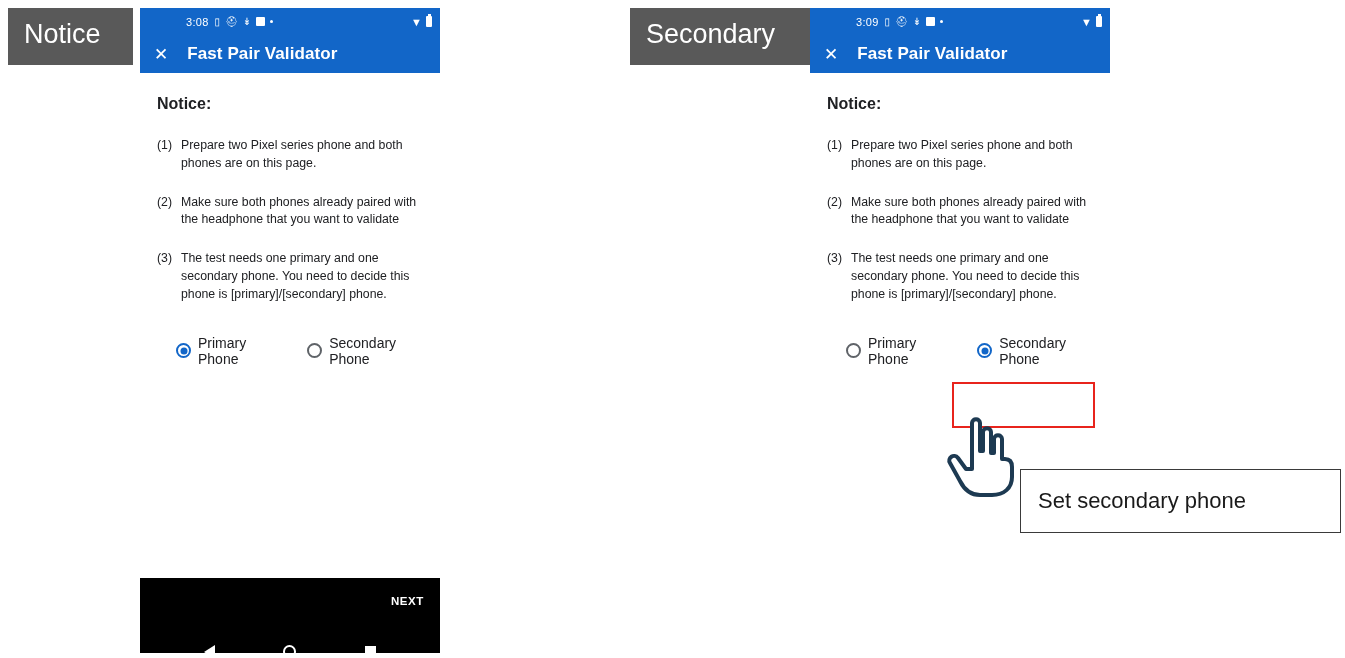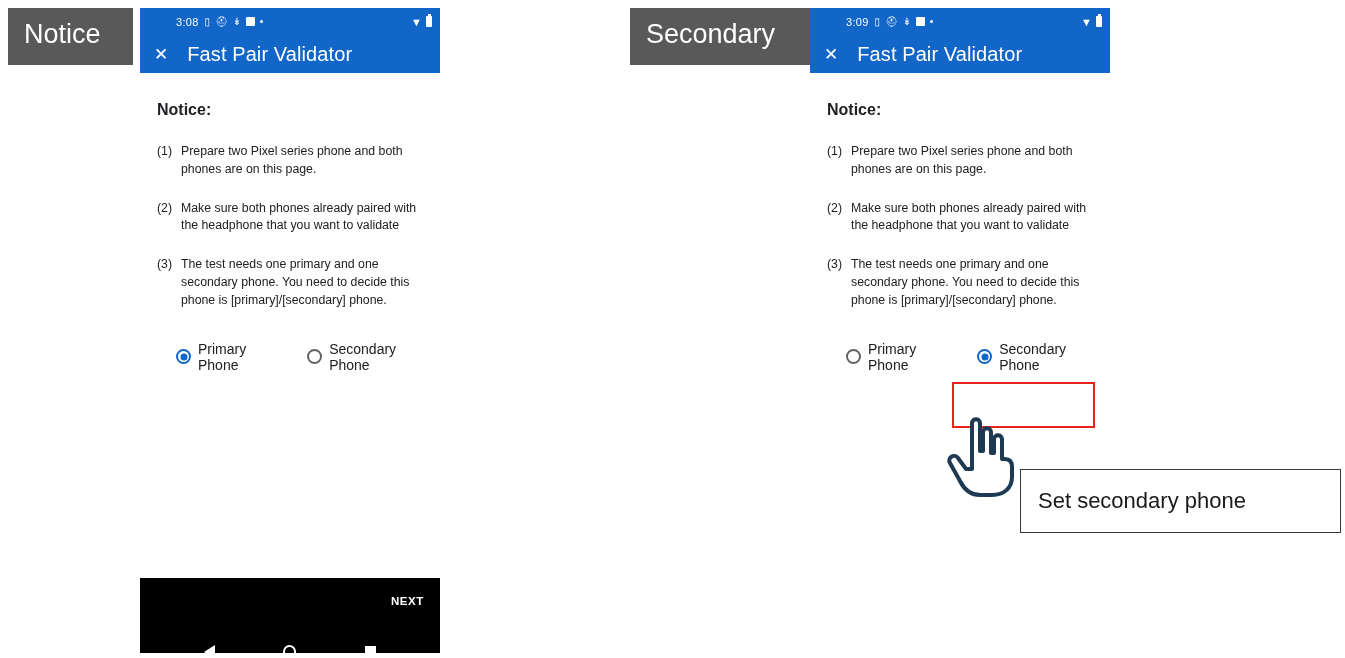--- a/index.html
+++ b/index.html
@@ -44,55 +44,55 @@
   .statusbar {
     height: 27px;
     background: #1266c8;
     color: #ffffff;
     display: flex;
     align-items: center;
     padding: 0 8px;
     box-sizing: border-box;
     font-size: 11px;
   }
-  .statusbar .clock { margin-left: 28px; letter-spacing: .3px; }
+  .statusbar .clock { margin-left: 38px; letter-spacing: .3px; }
   .statusbar .sysicons { margin-left: 6px; display: flex; gap: 5px; align-items: center; font-size: 10px; }
   .statusbar .spacer { flex: 1; }
   .statusbar .right { display: flex; gap: 4px; align-items: center; font-size: 11px; }
   .ic-sq { display:inline-block; width: 9px; height: 9px; background: #ffffff; border-radius: 1px; }
   .ic-dot { width: 3px; height: 3px; background: #ffffff; border-radius: 50%; display:inline-block; }
   .ic-batt { width: 6px; height: 11px; background: #ffffff; border-radius: 1px; position: relative; }
   .ic-batt:before { content:""; position:absolute; top:-2px; left:1.5px; width:3px; height:2px; background:#ffffff; }
 
   
   .appbar {
     height: 38px;
     background: #1266c8;
     color: #ffffff;
     display: flex;
     align-items: center;
     padding: 0 14px;
     box-sizing: border-box;
   }
   .appbar .close { font-size: 17px; line-height: 1; margin-right: 19px; cursor: default; }
-  .appbar .title { font-size: 20px; font-weight: normal; letter-spacing: .1px; }
+  .appbar .title { font-size: 17px; font-weight: bold; letter-spacing: .1px; }
 
   
   .content {
     background: #ffffff;
     padding: 16px 14px 0 14px;
     box-sizing: border-box;
     height: 505px;
     position: relative;
   }
   .notice-head {
     font-size: 16px;
     font-weight: bold;
     color: #202124;
-    margin: 12px 0 24px 3px;
+    margin: 6px 0 24px 3px;
   }
   .item {
     display: flex;
     margin-bottom: 21px;
     font-size: 12.3px;
     color: #202124;
     line-height: 1.45;
   }
   .item .num { width: 27px; flex: none; padding-left: 3px; box-sizing: border-box; }
   .item .txt { flex: 1; }

